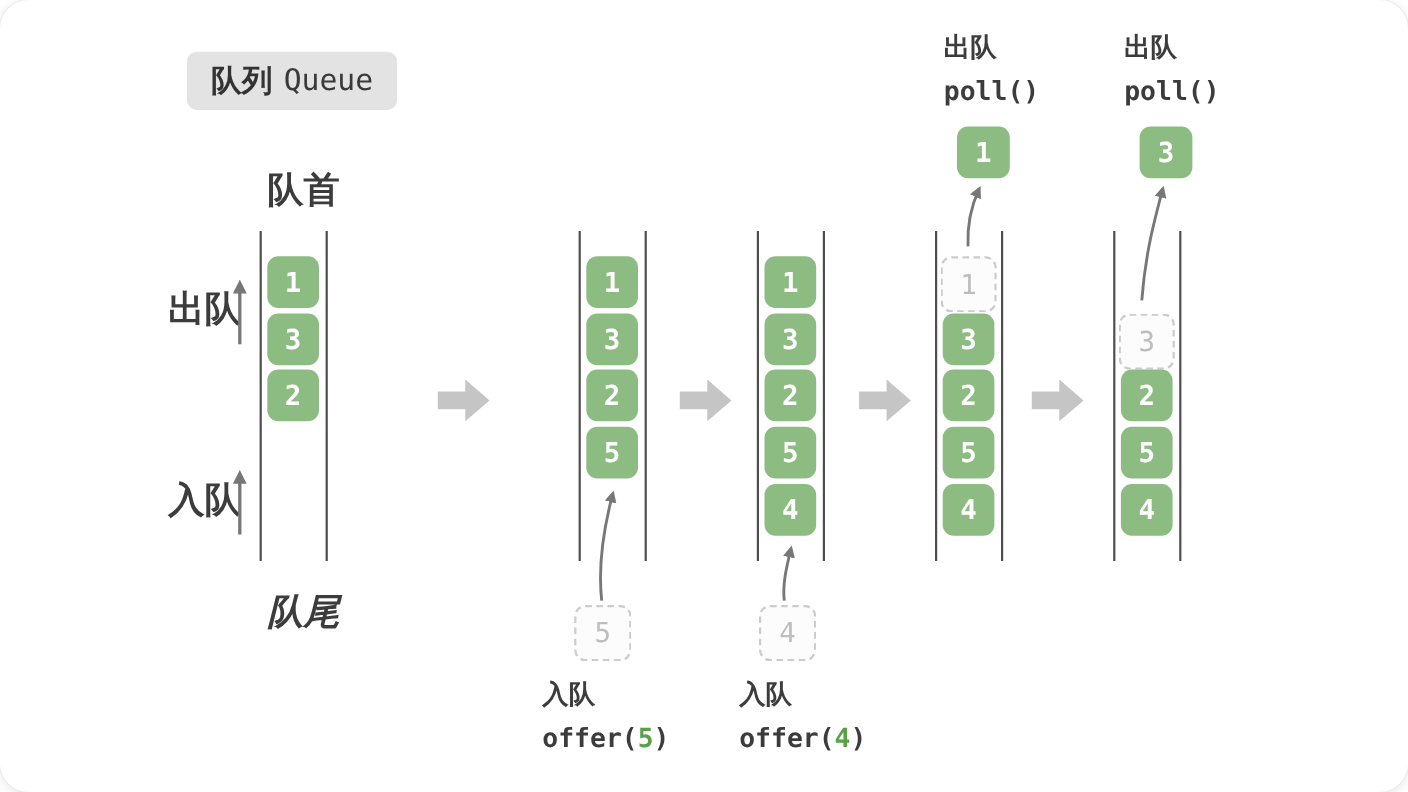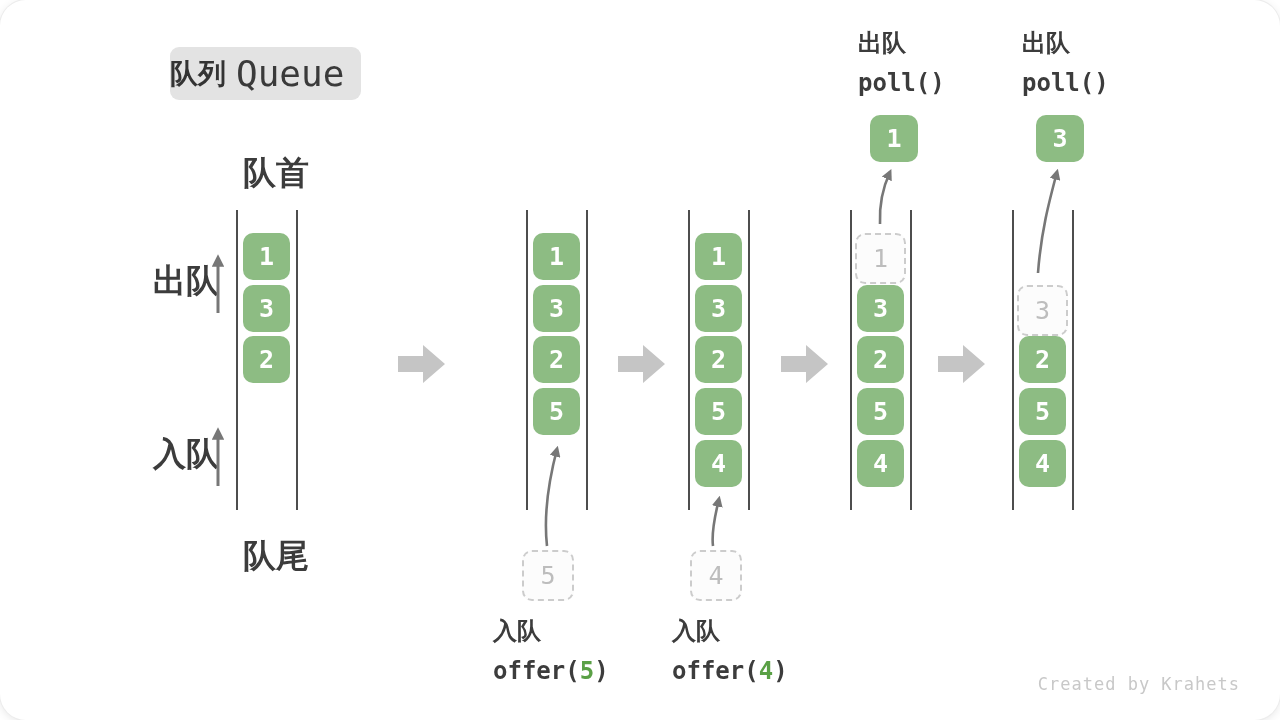--- a/index.html
+++ b/index.html
@@ -19,28 +19,28 @@
     position:relative;width:1280px;height:720px;background:#ffffff;
     border-radius:26px;box-shadow:0 0 0 1px #ececec, 0 2px 10px rgba(0,0,0,.10);
     overflow:hidden;font-family:"Liberation Sans",sans-serif;
   }
   .mono{font-family:"DejaVu Sans Mono","Liberation Mono",monospace;}
   .cjk{font-family:"Liberation Sans",sans-serif;font-weight:700;color:var(--ink);}
 
   .title-badge{
     position:absolute;left:170px;top:47px;width:191px;height:53px;
     background:var(--badge-bg);border-radius:9px;
-    display:flex;align-items:center;gap:10px;
+    display:flex;align-items:center;justify-content:center;gap:10px;
   }
   .title-badge .zh{font-size:28px;font-weight:700;color:#333;}
-  .title-badge .en{font-size:36px;color:#3a3a3a;}
+  .title-badge .en{font-size:27px;color:#3a3a3a;}
 
   .side-label{position:absolute;font-size:33px;line-height:1.1;}
   .lbl-front{left:243px;top:155px;}
-  .lbl-rear{left:243px;top:538px;}
+  .lbl-rear{left:243px;top:538px;font-style:italic;}
   .lbl-deq{left:153px;top:263px;}
   .lbl-enq{left:153px;top:436px;}
 
   .queue{
     position:absolute;top:210px;height:300px;width:58px;
     border-left:2px solid var(--line);border-right:2px solid var(--line);
   }
   .q1{left:236px;} .q2{left:526px;} .q3{left:688px;} .q4{left:850px;} .q5{left:1012px;}
 
   .cell{
@@ -173,14 +173,13 @@
     <use href="#blockArrow" x="618" y="345"></use>
     <use href="#blockArrow" x="781" y="345"></use>
     <use href="#blockArrow" x="938" y="345"></use>
 
     <path class="curve-arrow" d="M547,546 C543,510 551,472 557,449" marker-end="url(#head)"></path>
     <path class="curve-arrow" d="M713,546 C711,530 716,512 719,499" marker-end="url(#head)"></path>
     <path class="curve-arrow" d="M880,224 C879,202 884,185 890,172" marker-end="url(#head)"></path>
     <path class="curve-arrow" d="M1038,273 C1041,232 1049,202 1057,172" marker-end="url(#head)"></path>
   </svg>
 
-  <div class="credit mono">Created by Krahets</div>
 </div>
 
 </body></html>

